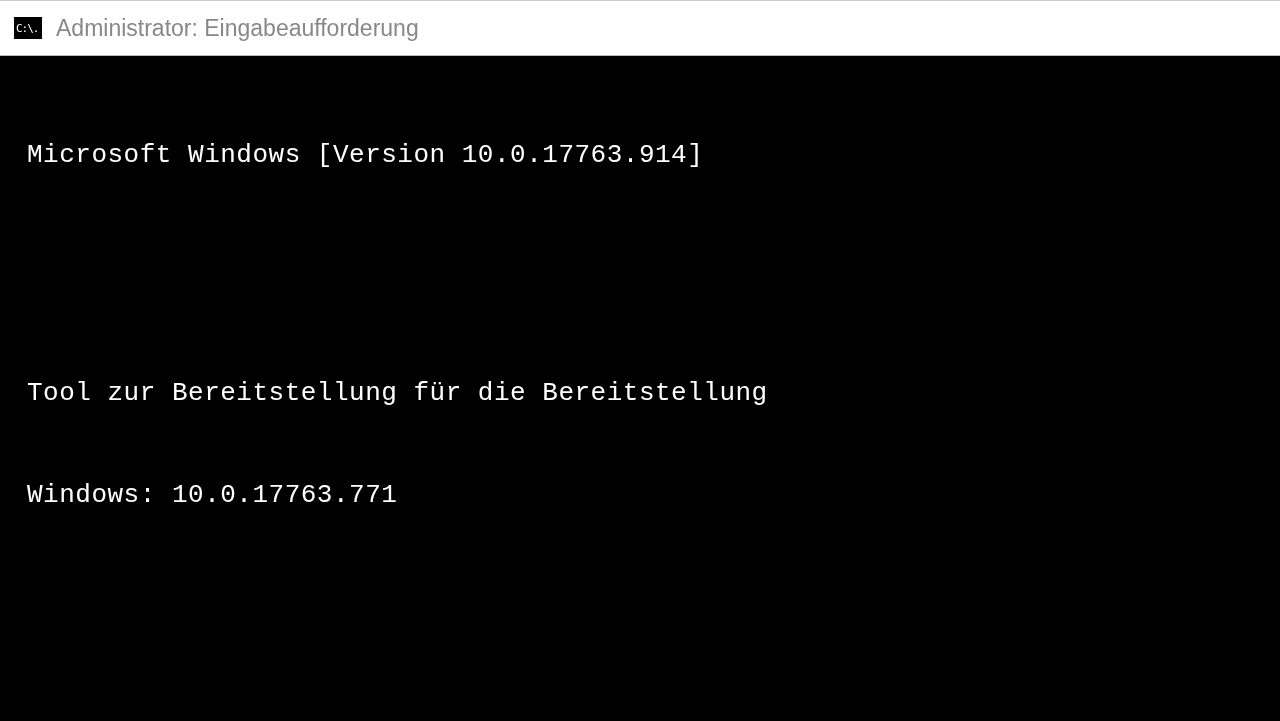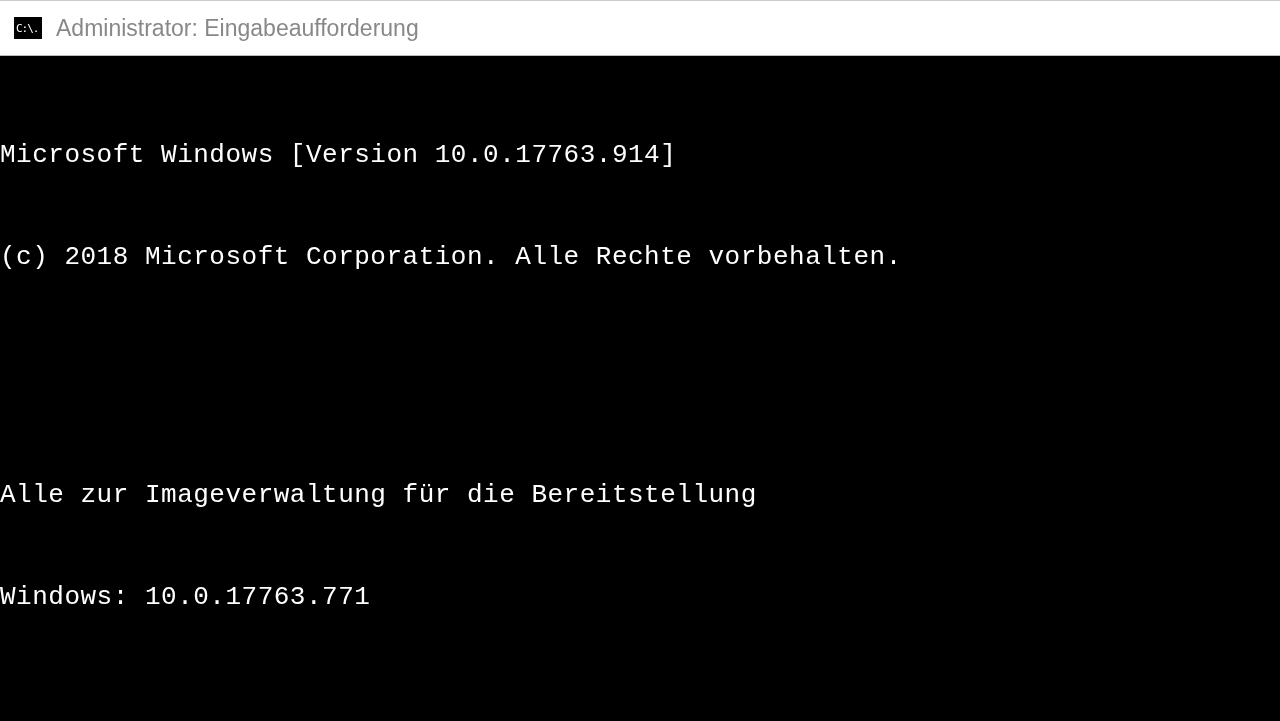--- a/index.html
+++ b/index.html
@@ -51,38 +51,38 @@
       color: #fff;
       font-size: 26px;
       line-height: 34px;
       padding: 14px 0 0 0;
       white-space: pre;
       letter-spacing: 0.5px;
       font-family: Consolas, 'Courier New', monospace;
     }
     .terminal-line {
       display: block;
+      margin-left: 27px;
     }
   </style>
 </head>
 <body>
 
 <div class="titlebar">
   <div class="titlebar-icon">
     <span class="titlebar-icon-text">C:\.</span>
   </div>
   <div class="titlebar-title">Administrator: Eingabeaufforderung</div>
 </div>
 
 <div class="terminal">
   <span class="terminal-line">Microsoft Windows [Version 10.0.17763.914]</span>
-  <span class="terminal-line">(c) 2018 Microsoft Corporation. Alle Rechte vorbehalten.</span>
   <span class="terminal-line"></span>
   <span class="terminal-line"></span>
-  <span class="terminal-line">Alle zur Imageverwaltung für die Bereitstellung</span>
+  <span class="terminal-line">Tool zur Bereitstellung für die Bereitstellung</span>
   <span class="terminal-line">Windows: 10.0.17763.771</span>
   <span class="terminal-line"></span>
   
   <span class="terminal-line"></span>
   
   
   
   <span class="terminal-line"></span>
   
 </div>

